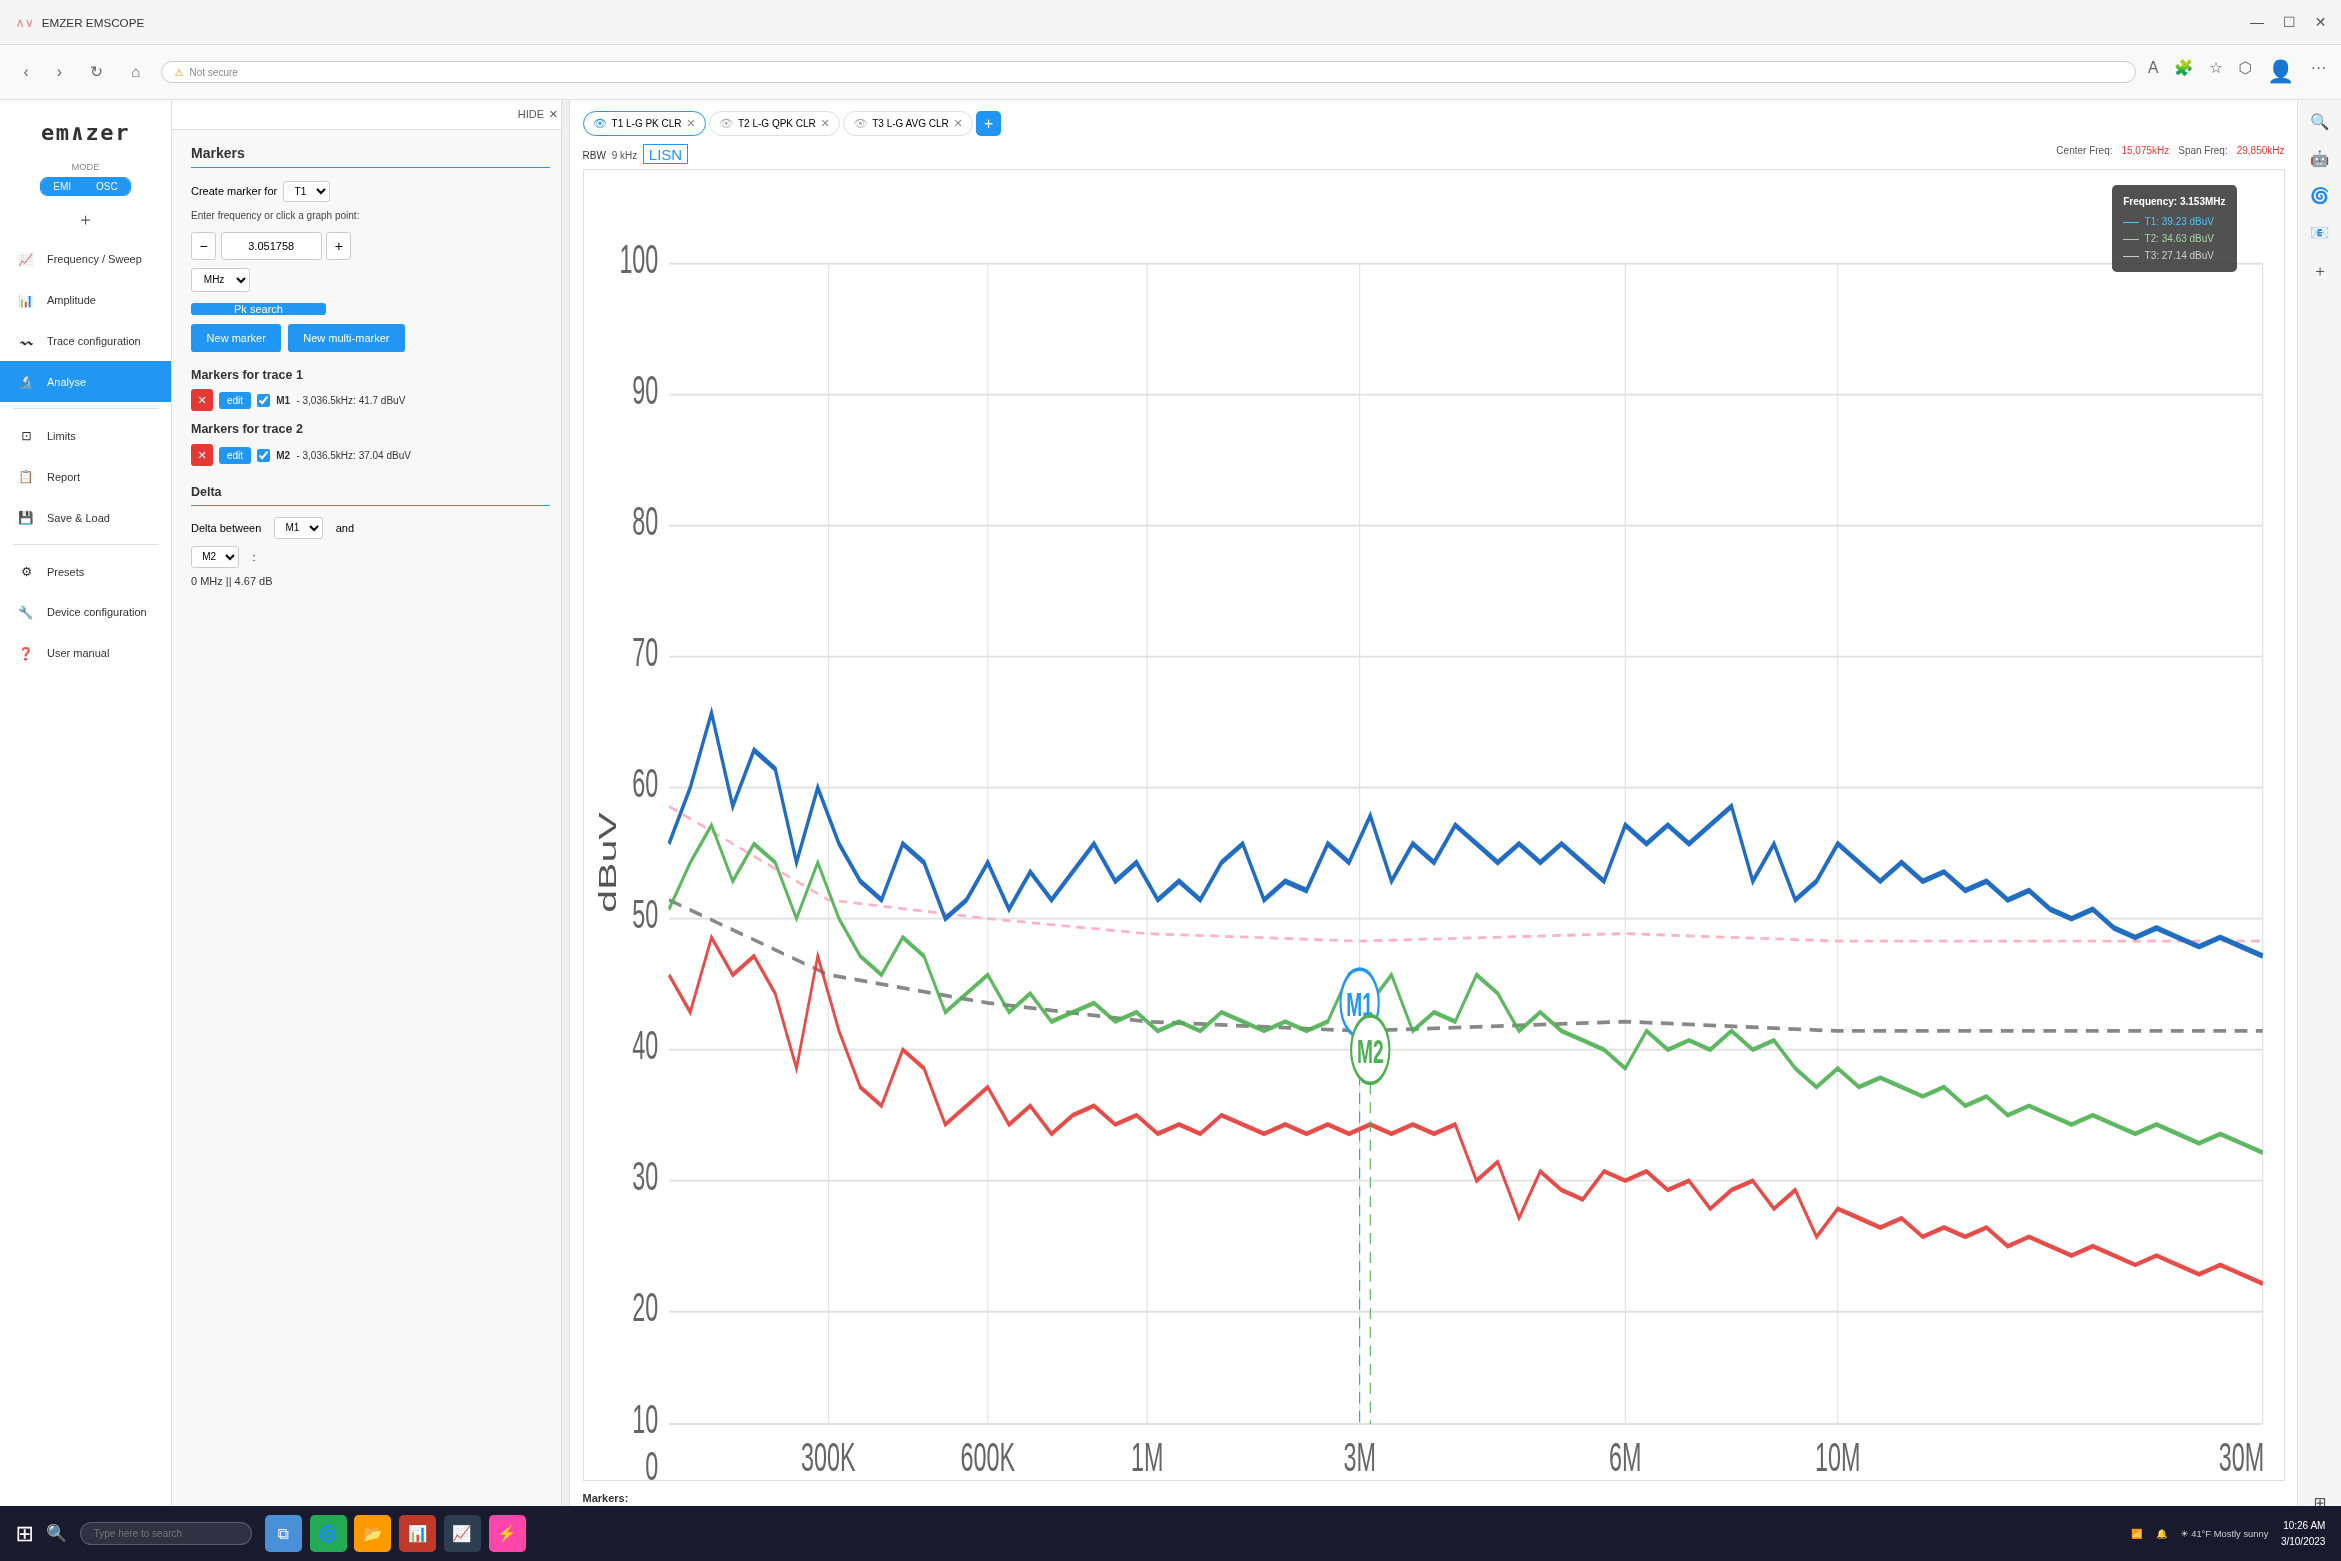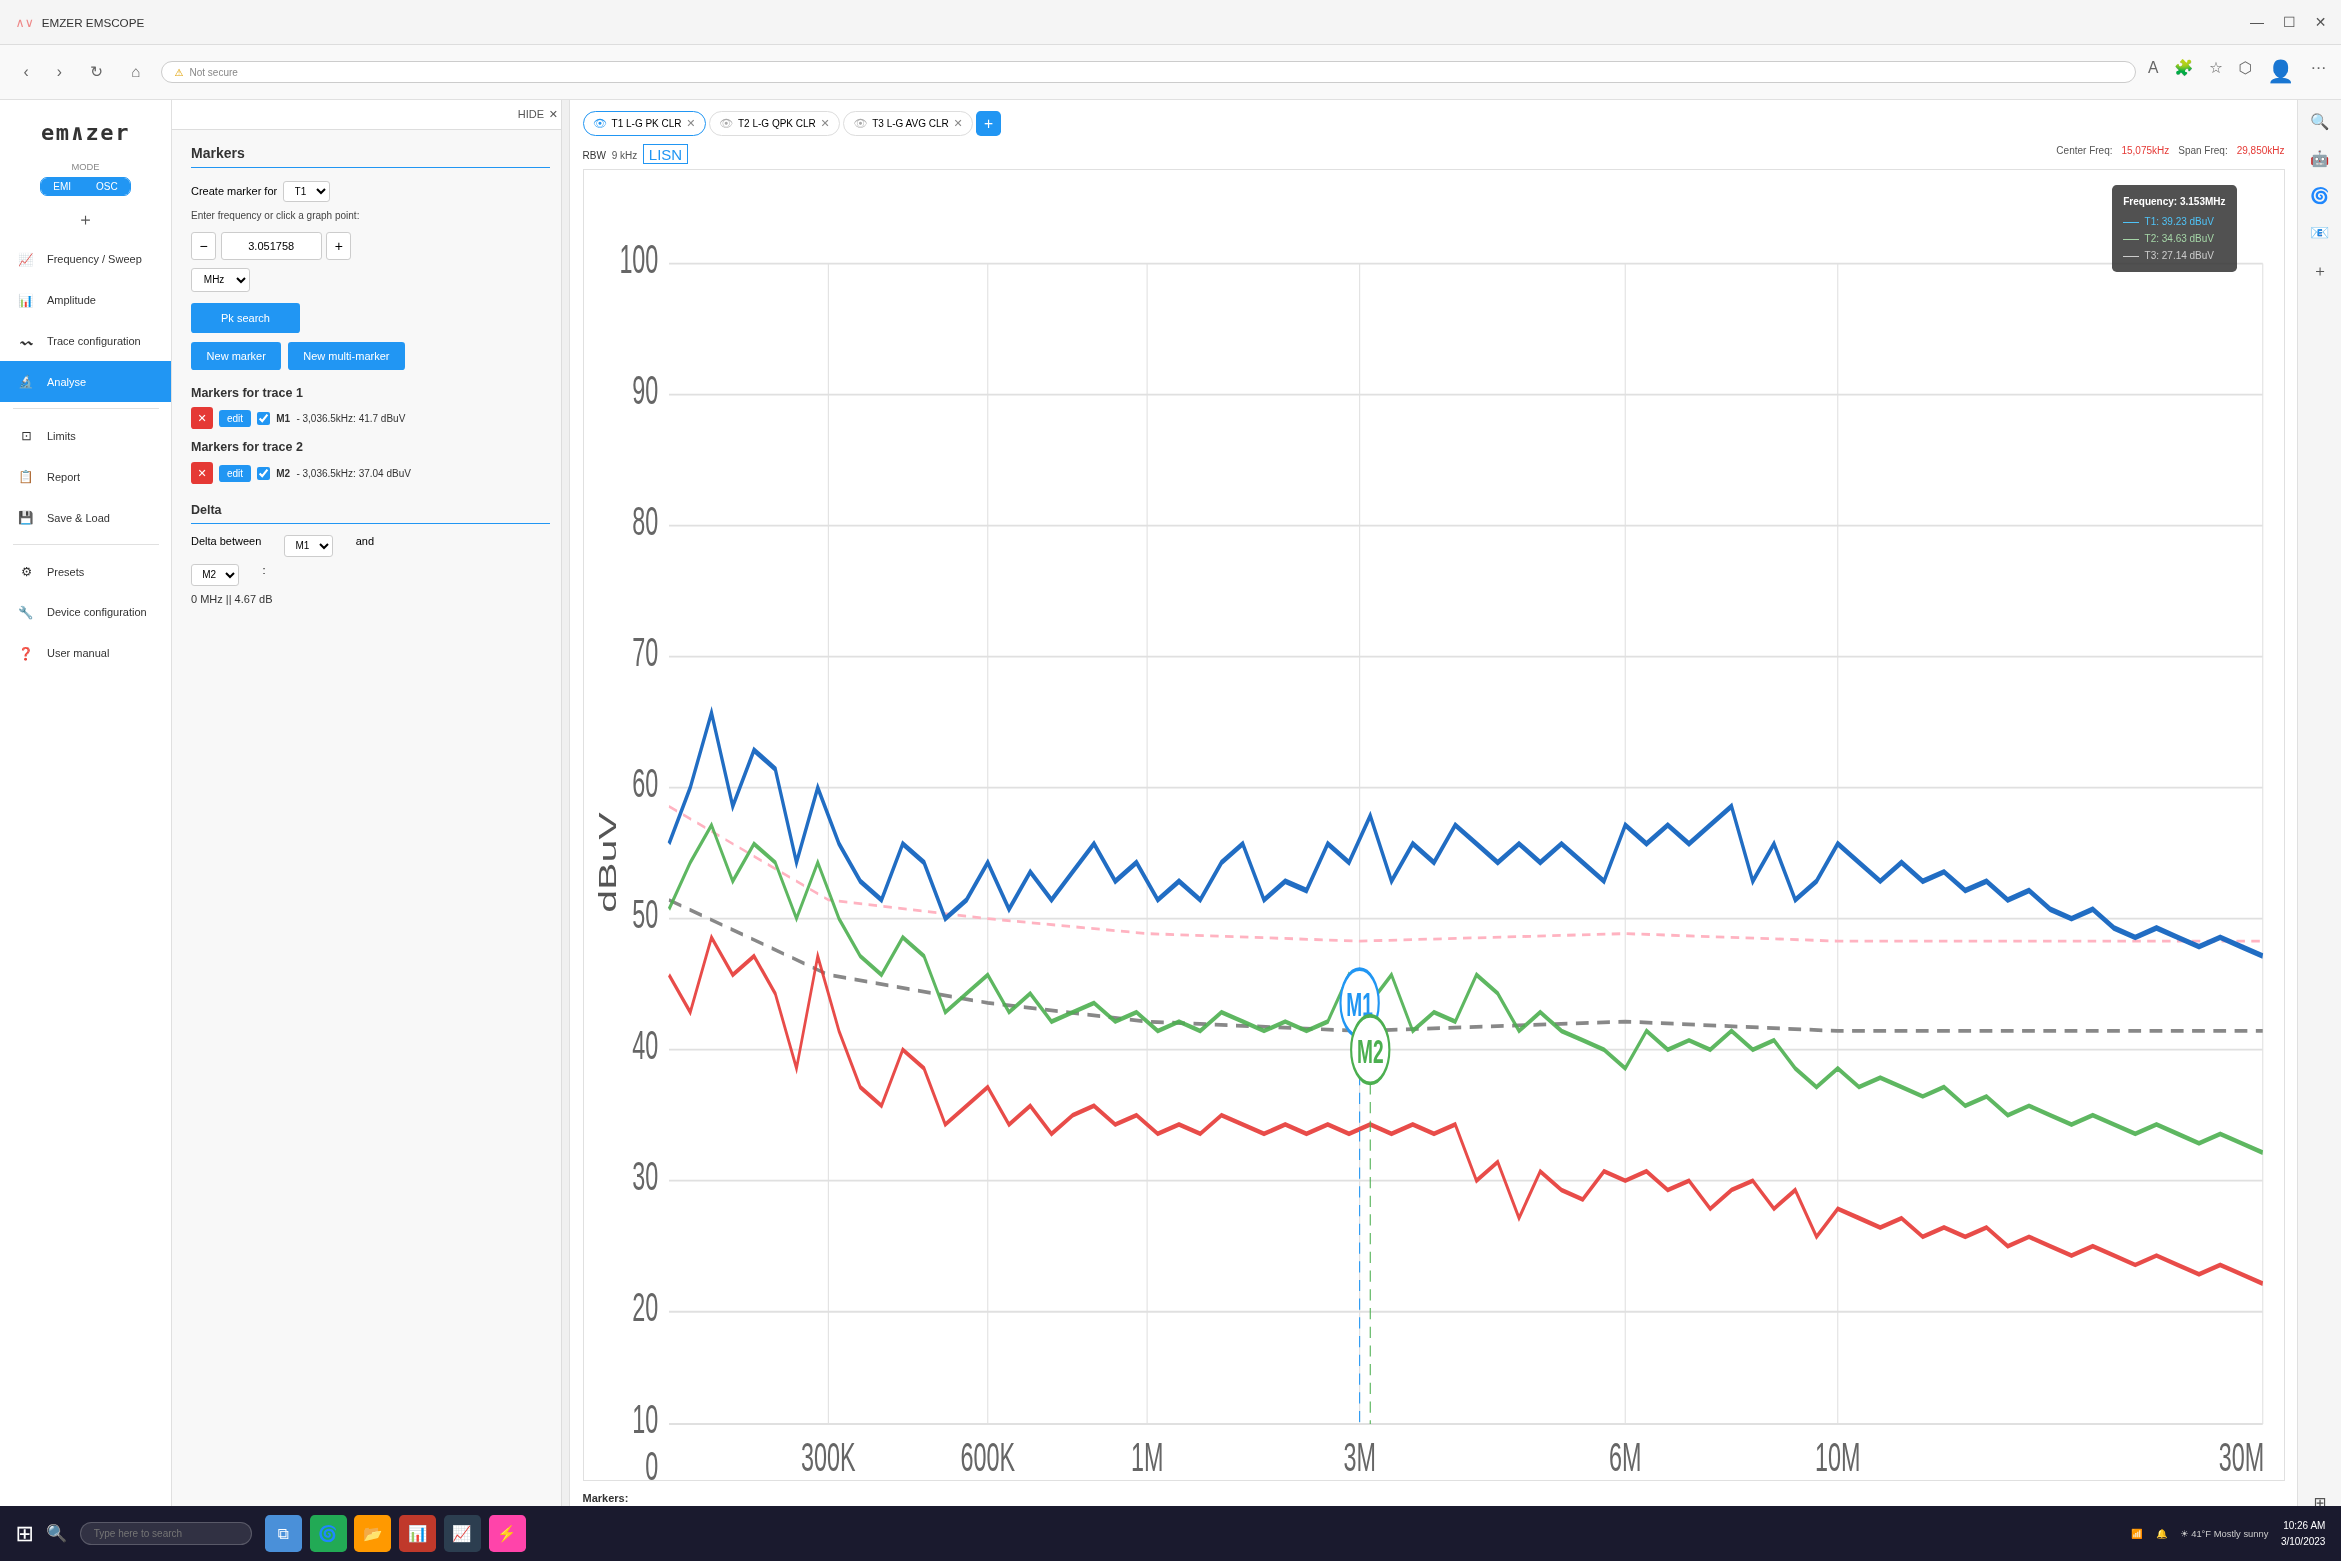--- a/index.html
+++ b/index.html
@@ -239,22 +239,22 @@
     }
     .unit-select {
       padding: 4.7px 7.8px;
       border: 0.8px solid #ccc;
       border-radius: 3.1px;
       font-size: 10px;
       background: white;
     }
     .pk-search-btn {
       display: block;
-      width: 109px;
-      padding: 9px;
+      width: 135px;
+      padding: 0;
       background: #2196F3;
       color: white;
       border: none;
       border-radius: 3.1px;
       font-size: 11px;
       cursor: pointer;
       margin-bottom: 9.4px;
     }
     .marker-actions {
       display: flex;
@@ -317,21 +317,22 @@
       color: #333;
       margin-bottom: 6.2px;
     }
     .delta-divider {
       border: none;
       border-top: 1.6px solid #2196F3;
       margin-bottom: 11px;
     }
     .delta-row {
       display: flex;
-      gap: 23px;
+      align-items: center;
+      gap: 13px;
       margin-bottom: 7.8px;
       font-size: 11px;
     }
     .delta-result {
       font-size: 11px;
       color: #333;
       margin-top: 4.7px;
     }
     .scrollbar-track {
       position: absolute;

